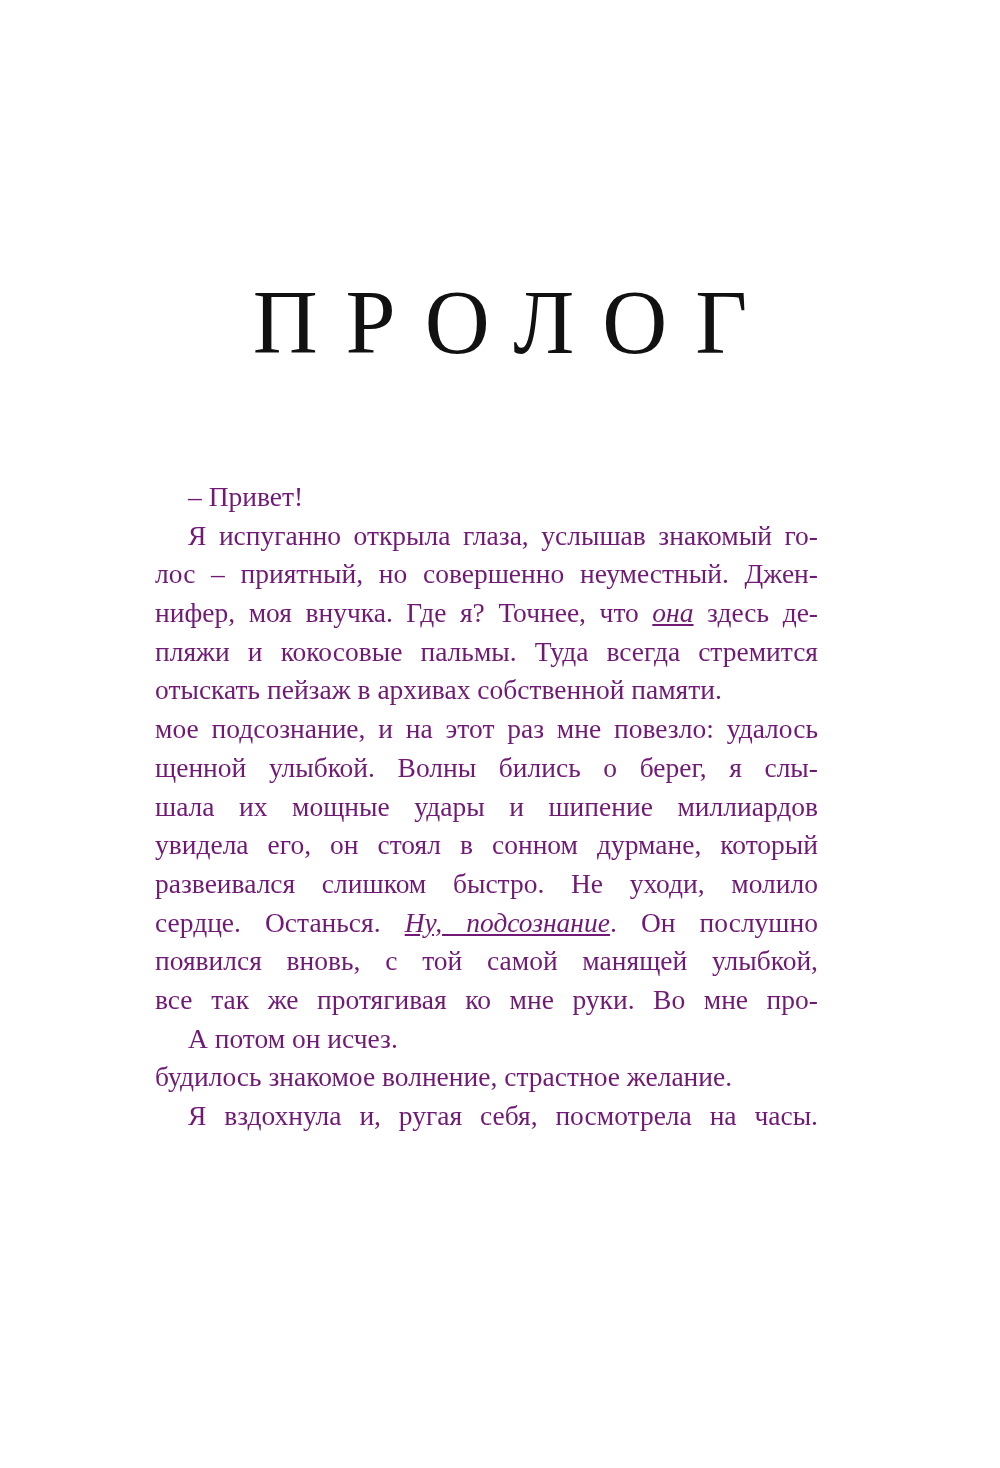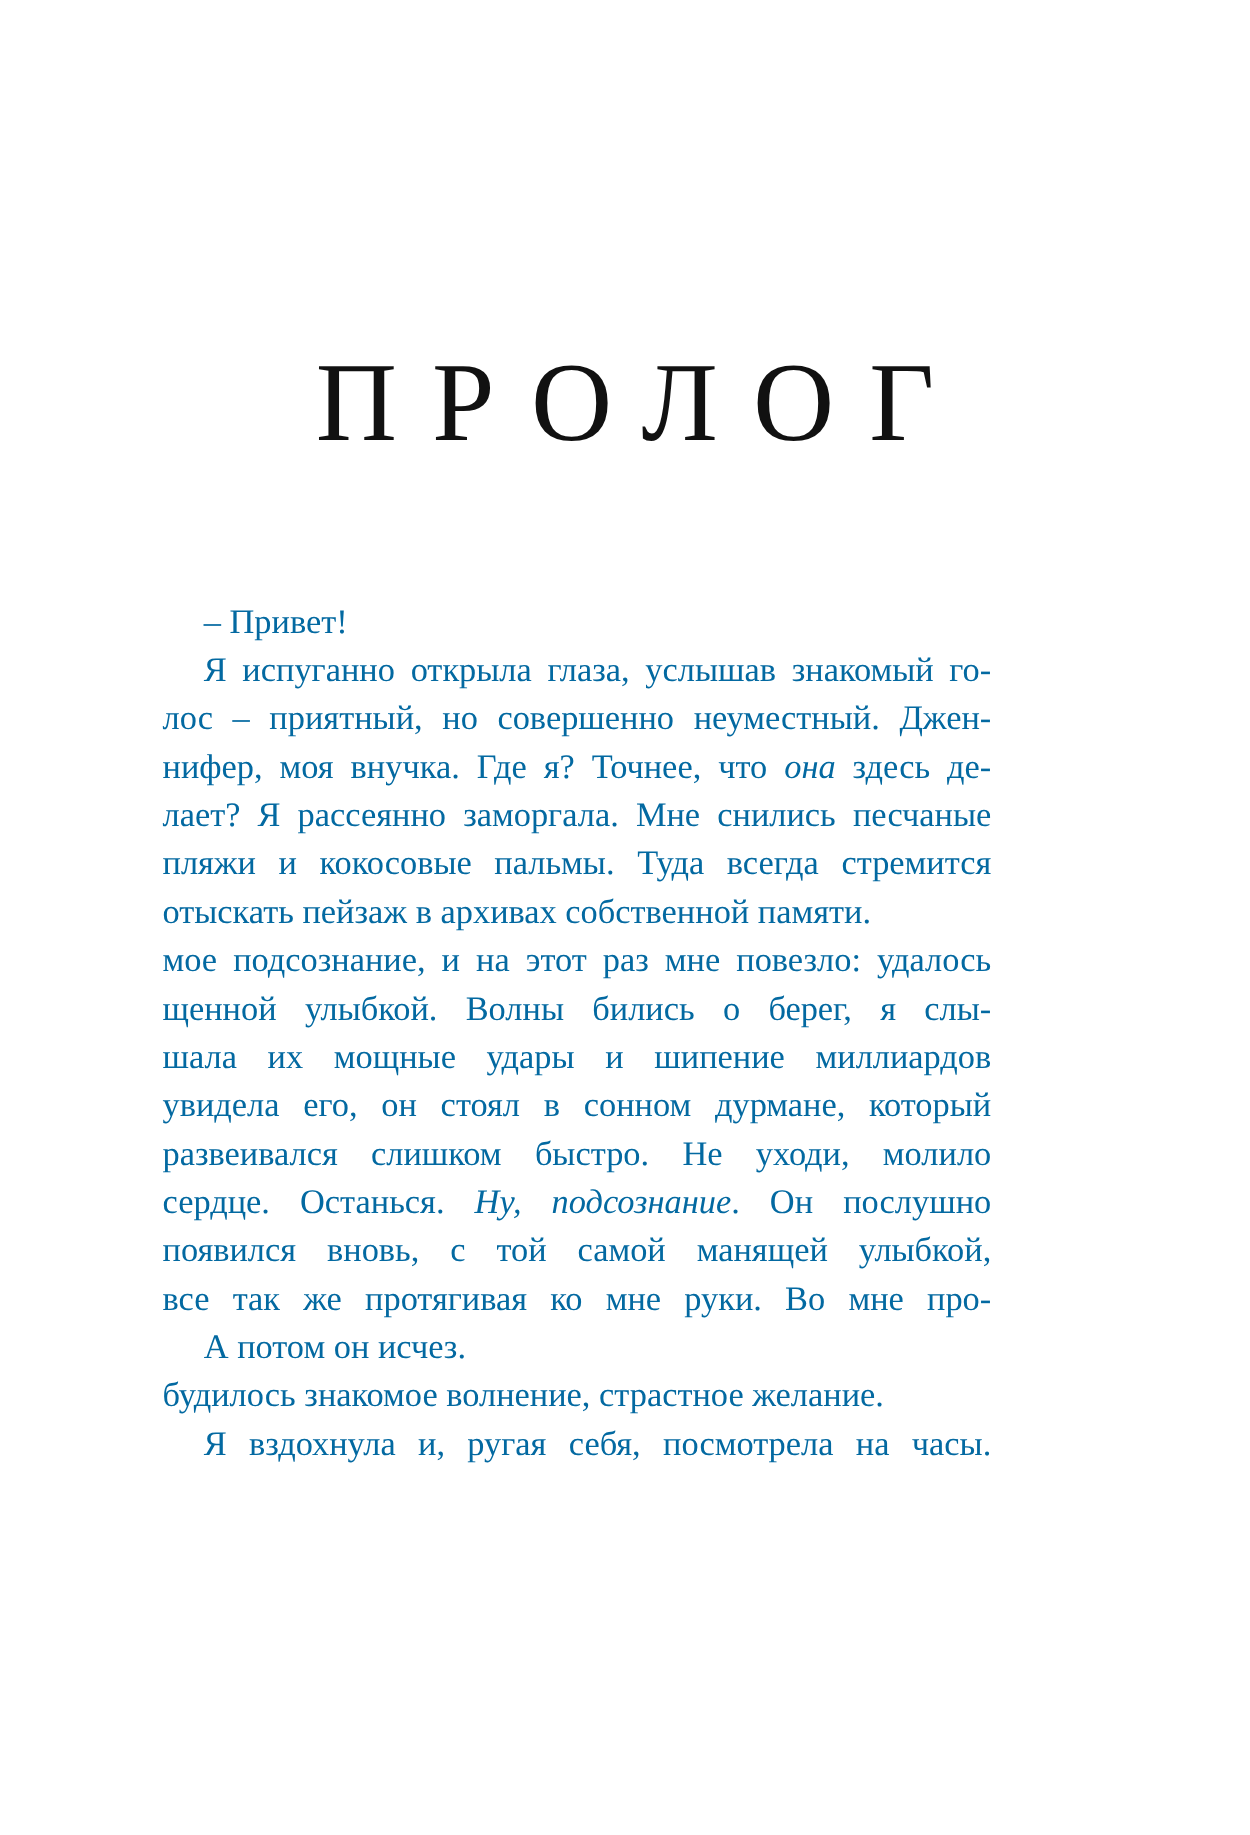--- a/index.html
+++ b/index.html
@@ -5,41 +5,40 @@
   html, body { margin: 0; padding: 0; background: #ffffff; }
   body { width: 1000px; height: 1468px; position: relative; overflow: hidden; }
   .page { position: absolute; left: 0; top: 0; width: 1000px; height: 1468px; background: #ffffff; }
   .chapter-title {
     position: absolute; left: 0; top: 268px; width: 1000px; text-align: center;
     font-family: "Liberation Serif", "DejaVu Serif", serif;
     font-size: 90px; font-weight: normal; letter-spacing: 28px; color: #111;
     line-height: 110px; padding-left: 28px; box-sizing: border-box;
   }
   .body-text {
-    position: absolute; left: 130px; top: 478px; width: 663px;
+    position: absolute; left: 155px; top: 478px; width: 663px;
     font-family: "Liberation Serif", "DejaVu Serif", serif;
-    font-size: 27.5px; line-height: 38.7px; color: #0369a1;
+    font-size: 27.5px; line-height: 38.7px; color: #701a75;
   }
   .line { display: block; white-space: nowrap; text-align: justify; text-align-last: justify; height: 38.7px; }
   .line.indent { padding-left: 33px; }
   .line.last { text-align-last: left; }
-  em { font-style: italic; }
+  em { font-style: italic; text-decoration: underline; }
 </style>
 </head>
 <body>
 
 <div class="page">
   <h1 class="chapter-title" style="margin:0;">ПРОЛОГ</h1>
 
   <div class="body-text">
     <span class="line indent last">– Привет!</span>
     <span class="line indent">Я испуганно открыла глаза, услышав знакомый го-</span>
     <span class="line">лос – приятный, но совершенно неуместный. Джен-</span>
     <span class="line"><span>нифер, моя внучка. Где я? Точнее, что </span><em>она</em><span> здесь де-</span></span>
-    <span class="line">лает? Я рассеянно заморгала. Мне снились песчаные</span>
     <span class="line">пляжи и кокосовые пальмы. Туда всегда стремится</span>
     <span class="line last">отыскать пейзаж в архивах собственной памяти.</span>
     <span class="line">мое подсознание, и на этот раз мне повезло: удалось</span>
     <span class="line">щенной улыбкой. Волны бились о берег, я слы-</span>
     <span class="line">шала их мощные удары и шипение миллиардов</span>
     <span class="line">увидела его, он стоял в сонном дурмане, который</span>
     <span class="line">развеивался слишком быстро. Не уходи, молило</span>
     <span class="line"><span>сердце. Останься. </span><em>Ну, подсознание</em><span>. Он послушно</span></span>
     <span class="line">появился вновь, с той самой манящей улыбкой,</span>
     <span class="line">все так же протягивая ко мне руки. Во мне про-</span>

